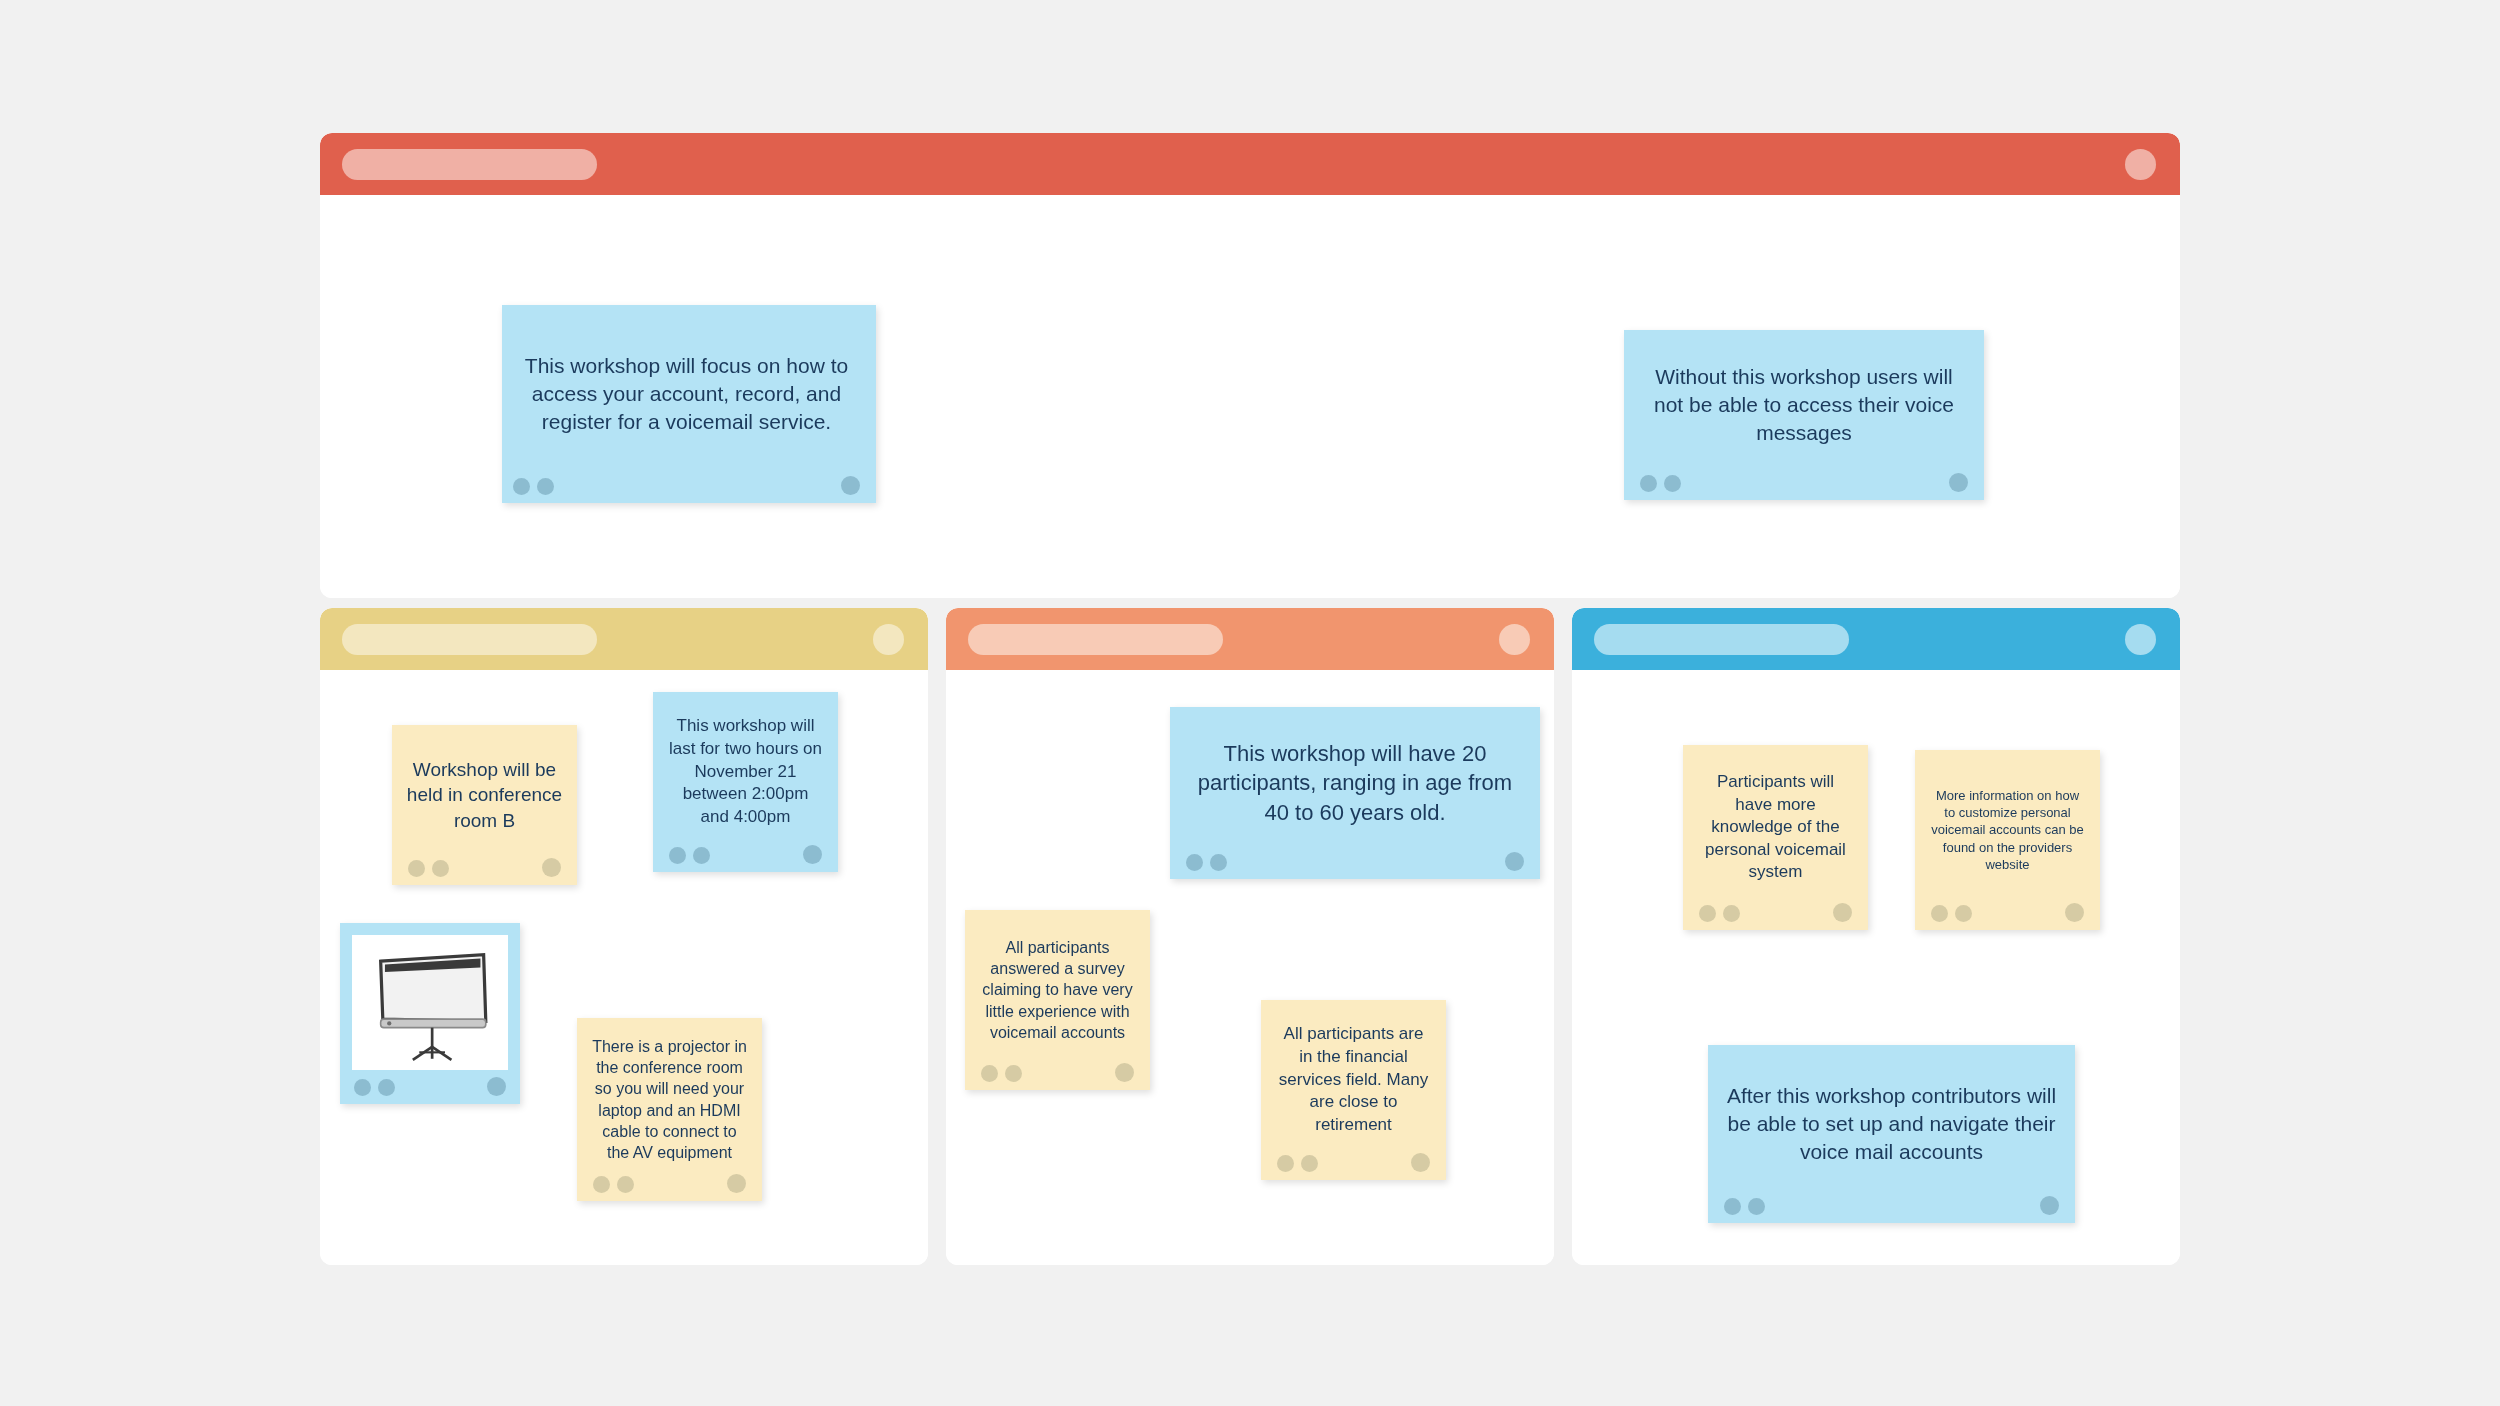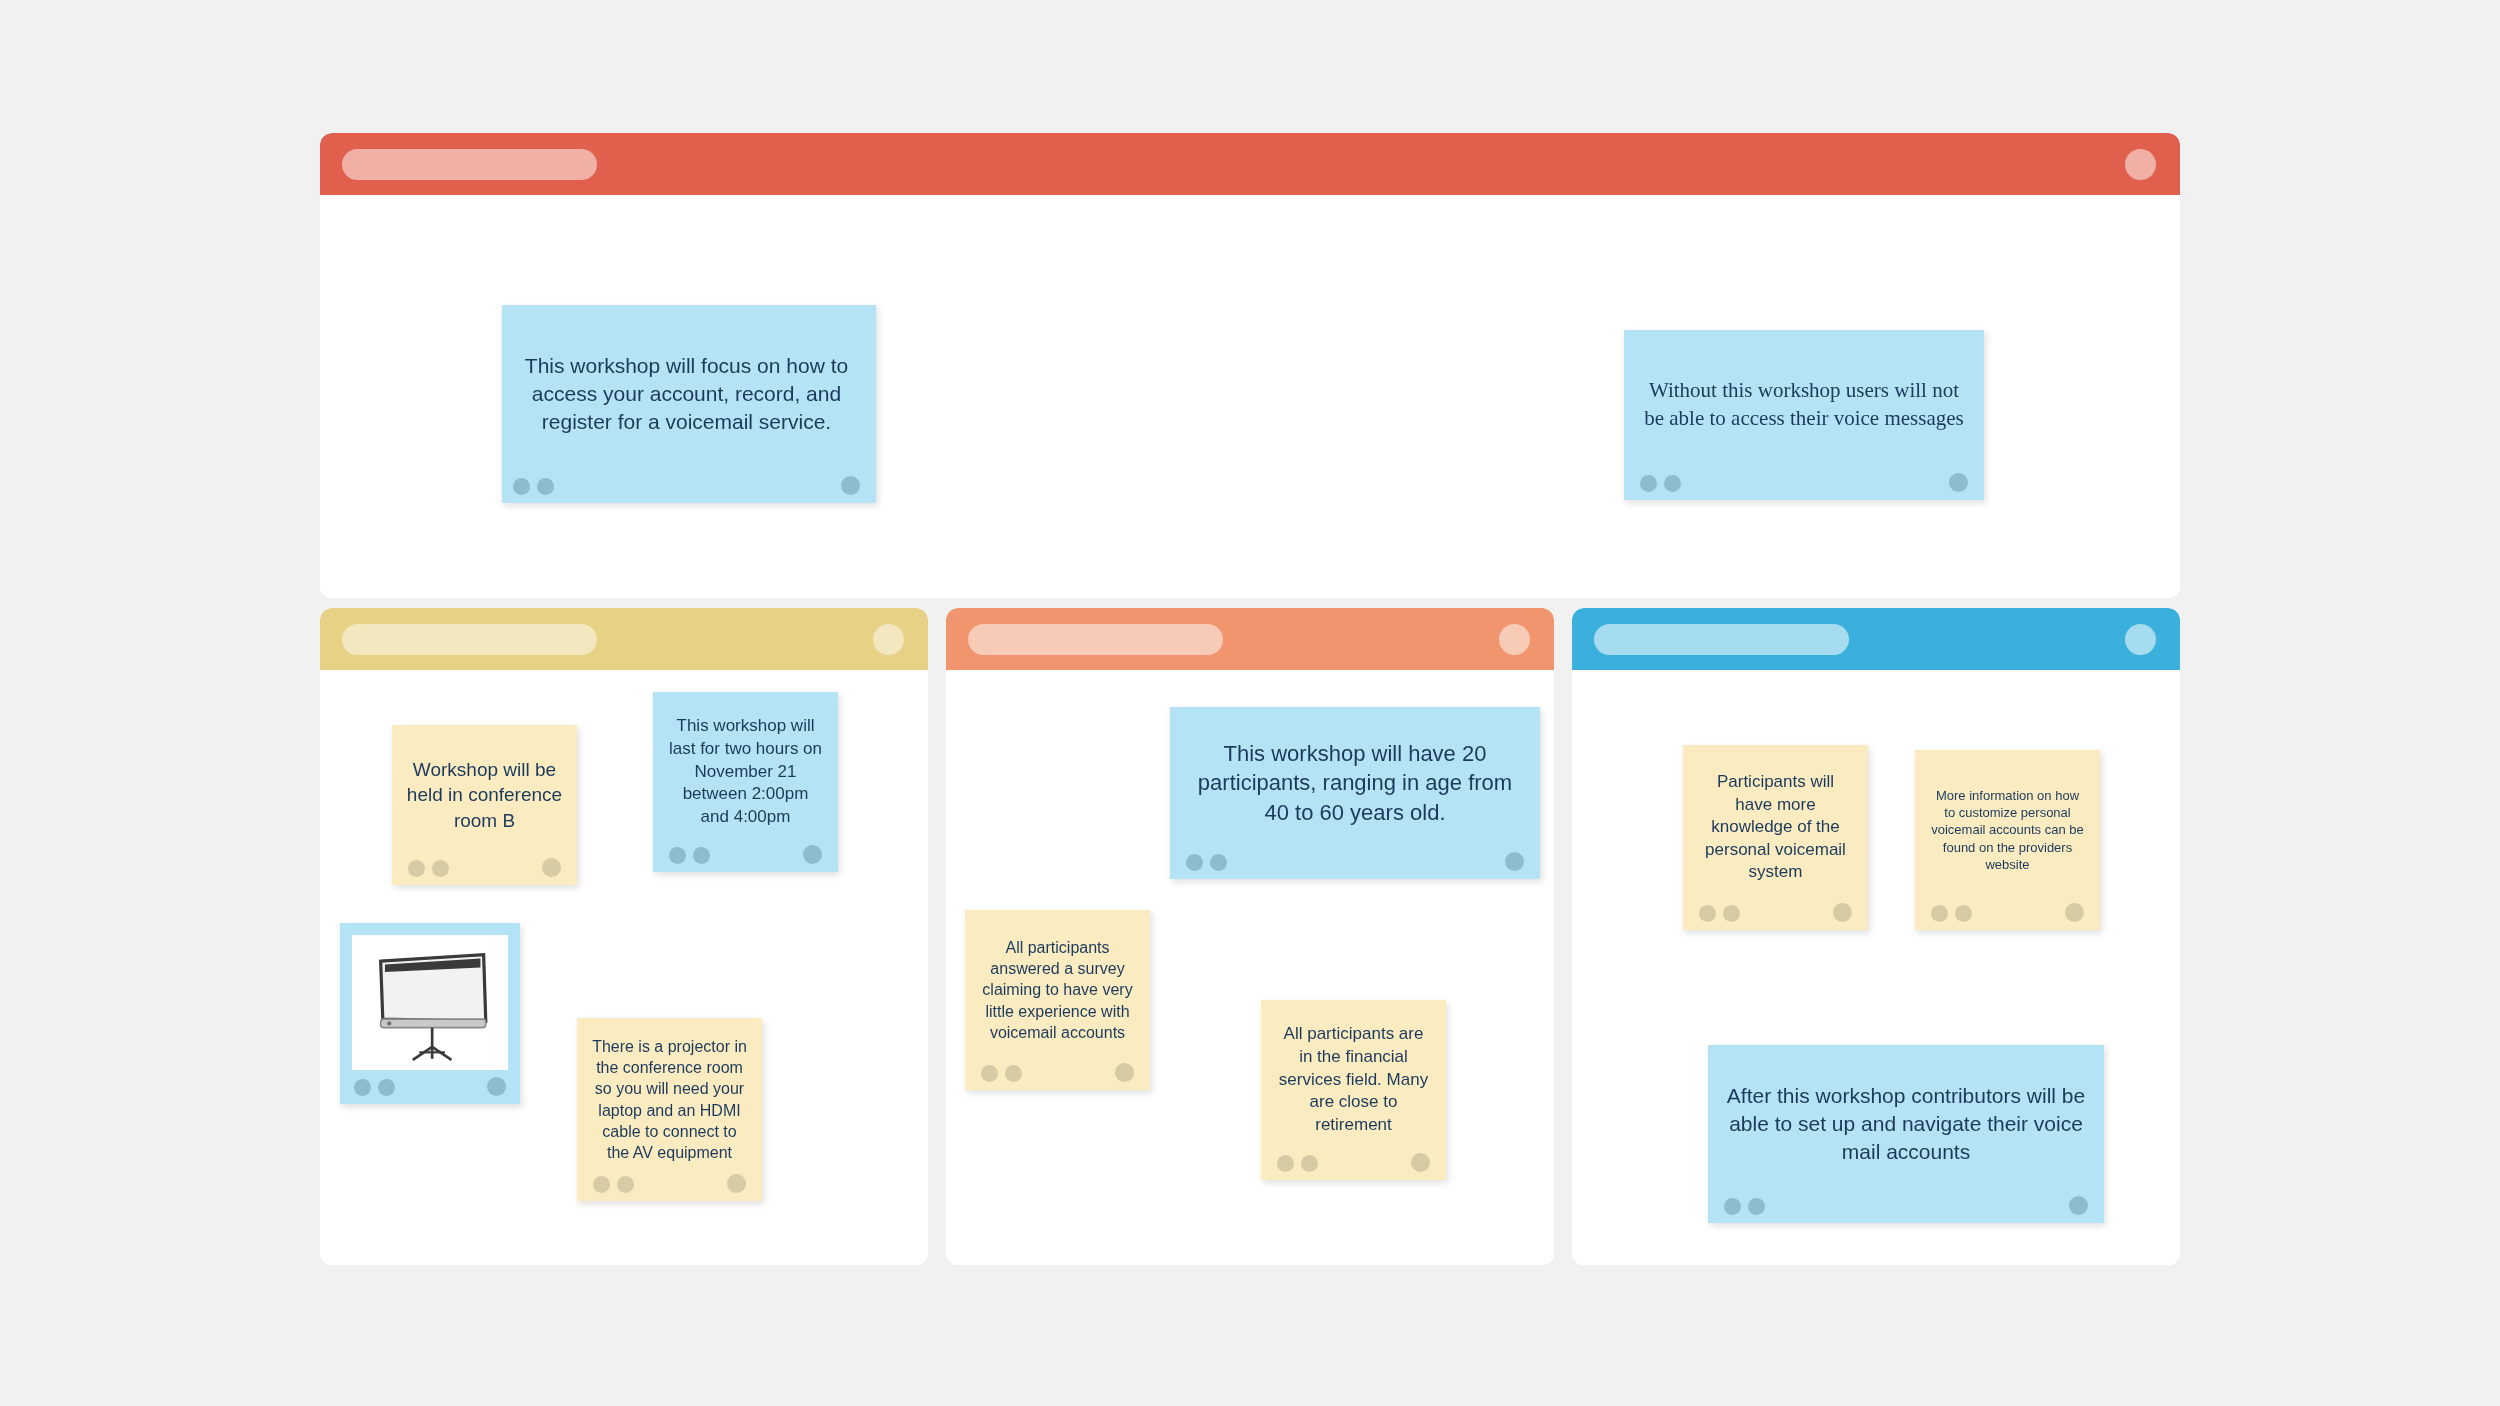--- a/index.html
+++ b/index.html
@@ -141,21 +141,21 @@
       </div>
     </div>
     <div class="note note-blue" style="left: 502px; top: 305px; width: 374px; height: 198px; padding-left: 9px;">
       <div class="note-text" style="font-size: 21px;">This workshop will focus on how to access your account, record, and register for a voicemail service.</div>
       <div class="note-footer">
         <span class="dot dot-a" style="width: 17px; height: 17px;"></span>
         <span class="dot dot-b" style="width: 17px; height: 17px;"></span>
         <span class="dot dot-c" style="width: 19px; height: 19px;"></span>
       </div>
     </div>
-    <div class="note note-blue" style="left: 1624px; top: 330px; width: 360px; height: 170px; font-family: Liberation Serif, serif;">
+    <div class="note note-blue" style="left: 1624px; top: 330px; width: 360px; height: 170px;">
       <div class="note-text" style="font-size: 21px;">Without this workshop users will not be able to access their voice messages</div>
       <div class="note-footer">
         <span class="dot dot-a" style="width: 17px; height: 17px;"></span>
         <span class="dot dot-b" style="width: 17px; height: 17px;"></span>
         <span class="dot dot-c" style="width: 19px; height: 19px;"></span>
       </div>
     </div>
     <div class="panel" id="panel-left">
       <div class="panel-body"></div>
       <div class="panel-header" style="background: rgb(231, 209, 133);">
@@ -254,21 +254,21 @@
       </div>
     </div>
     <div class="note note-yellow" style="left: 1915px; top: 750px; width: 185px; height: 180px;">
       <div class="note-text" style="font-size: 13px;">More information on how to customize personal voicemail accounts can be found on the providers website</div>
       <div class="note-footer">
         <span class="dot dot-a" style="width: 17px; height: 17px;"></span>
         <span class="dot dot-b" style="width: 17px; height: 17px;"></span>
         <span class="dot dot-c" style="width: 19px; height: 19px;"></span>
       </div>
     </div>
-    <div class="note note-blue" style="left: 1708px; top: 1045px; width: 396px; height: 178px;">
+    <div class="note note-blue" style="left: 1708px; top: 1045px; width: 367px; height: 178px;">
       <div class="note-text" style="font-size: 21px;">After this workshop contributors will be able to set up and navigate their voice mail accounts</div>
       <div class="note-footer">
         <span class="dot dot-a" style="width: 17px; height: 17px;"></span>
         <span class="dot dot-b" style="width: 17px; height: 17px;"></span>
         <span class="dot dot-c" style="width: 19px; height: 19px;"></span>
       </div>
     </div>
   </div>
 
 </body></html>

